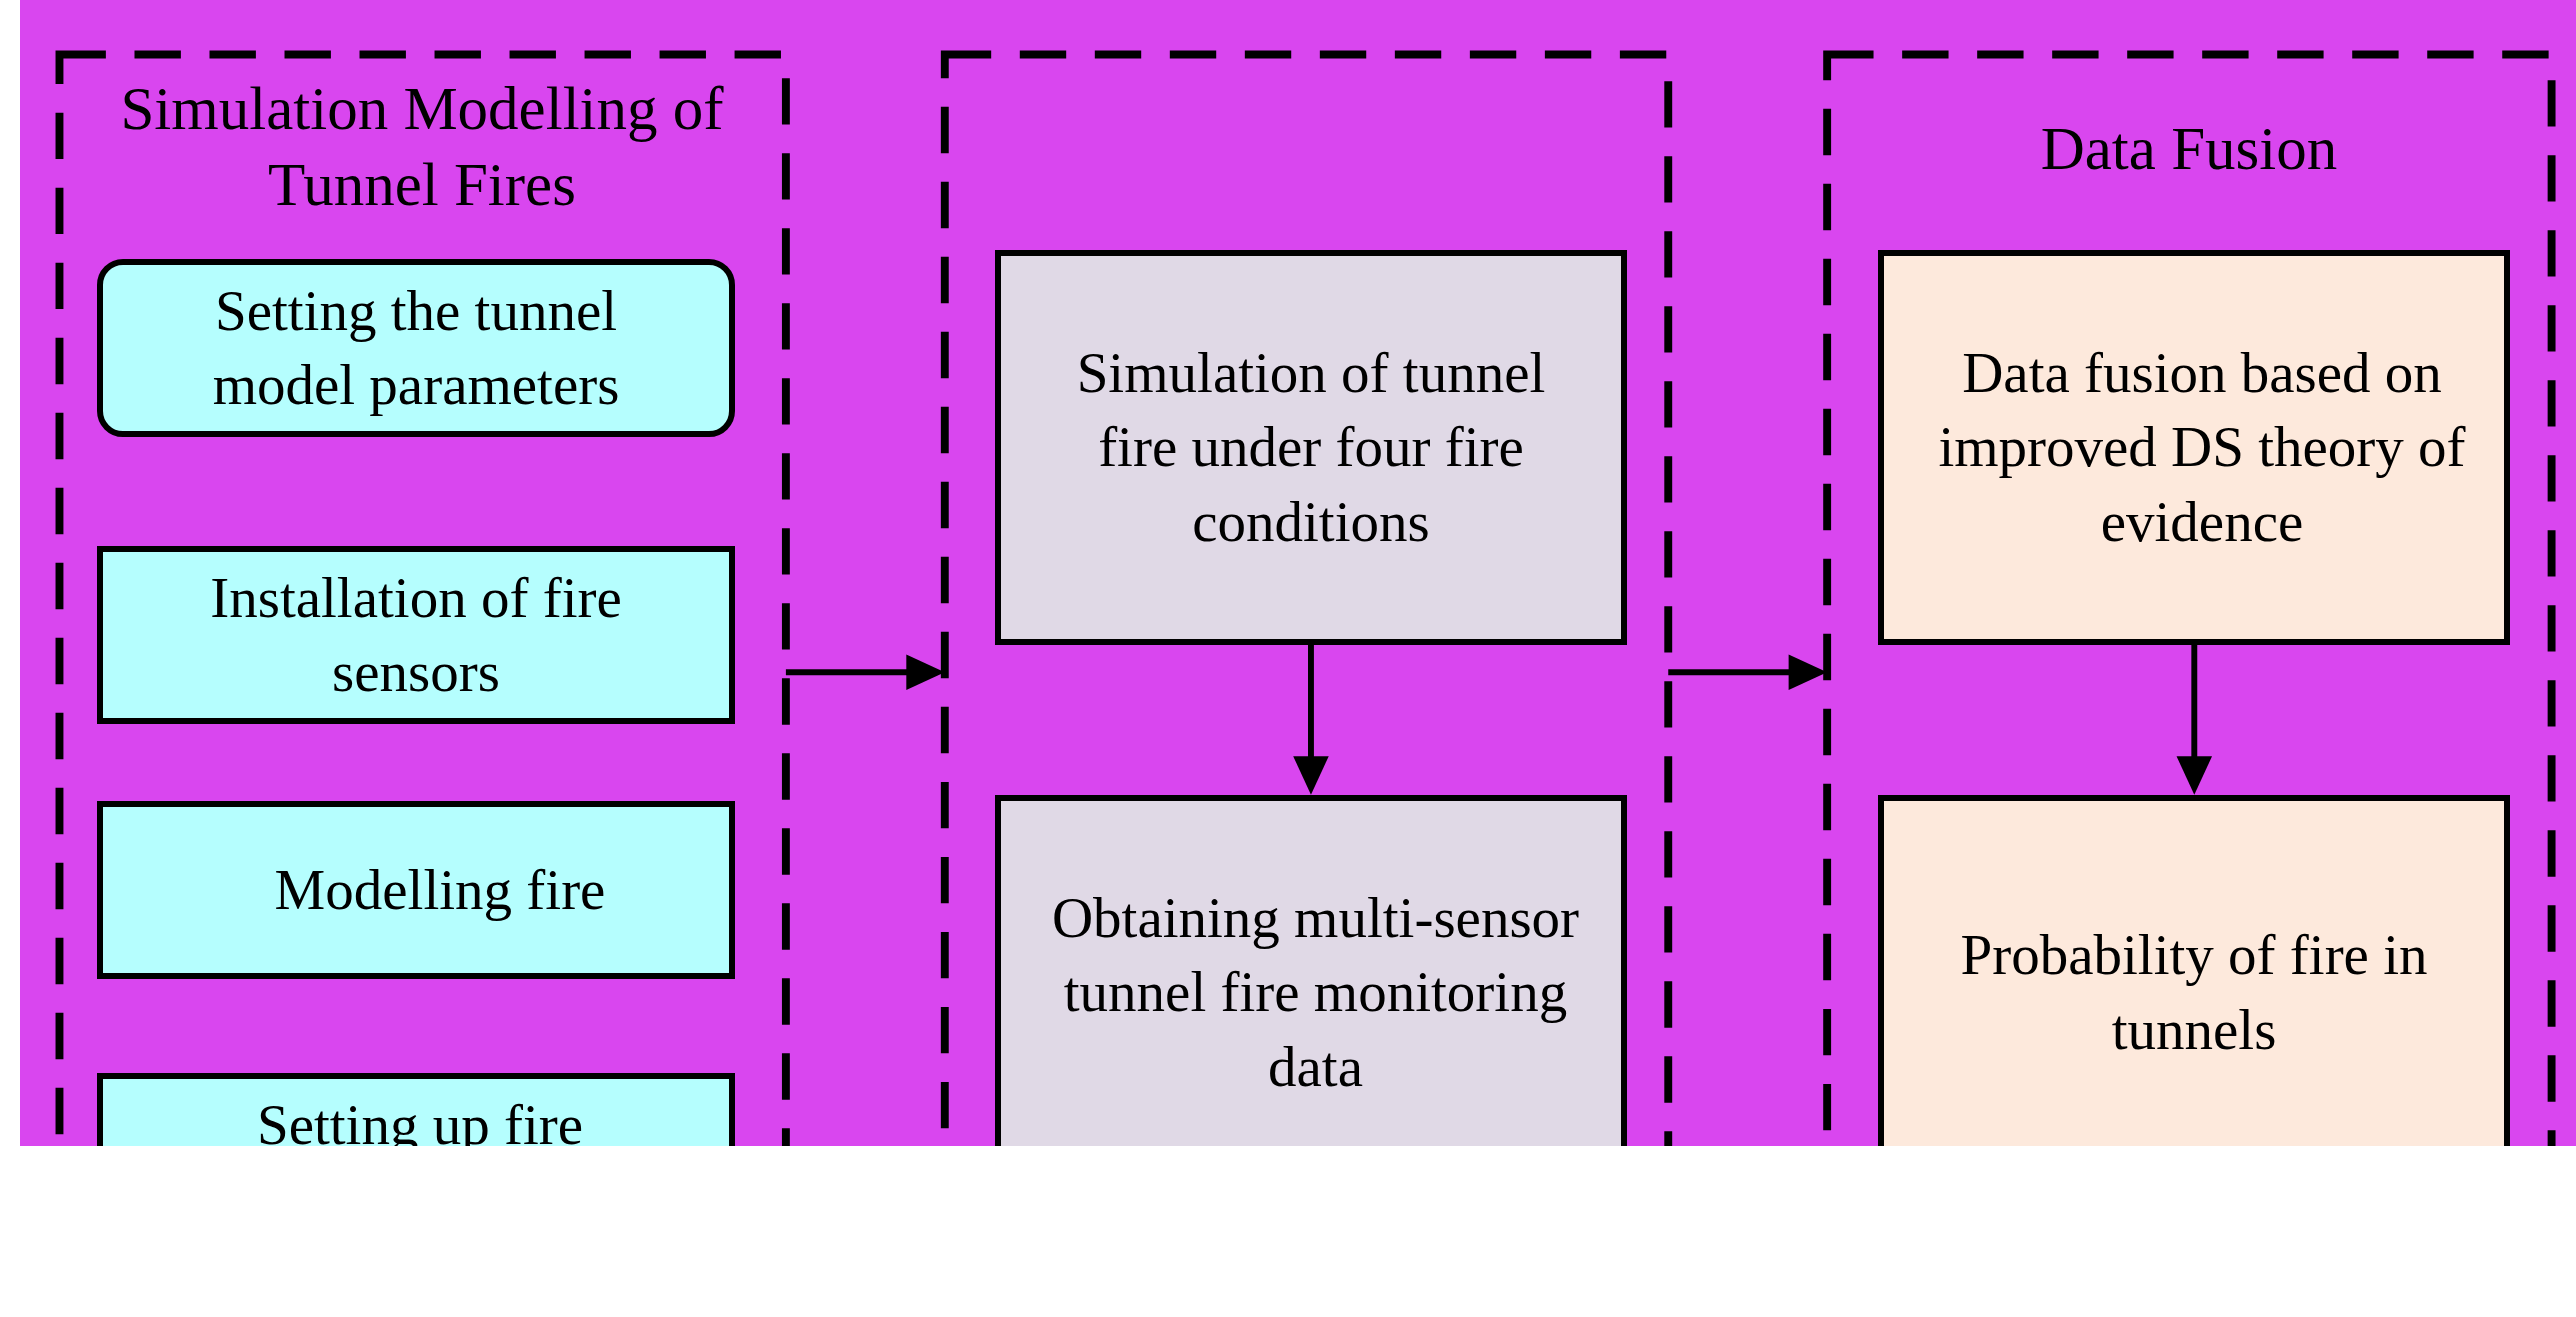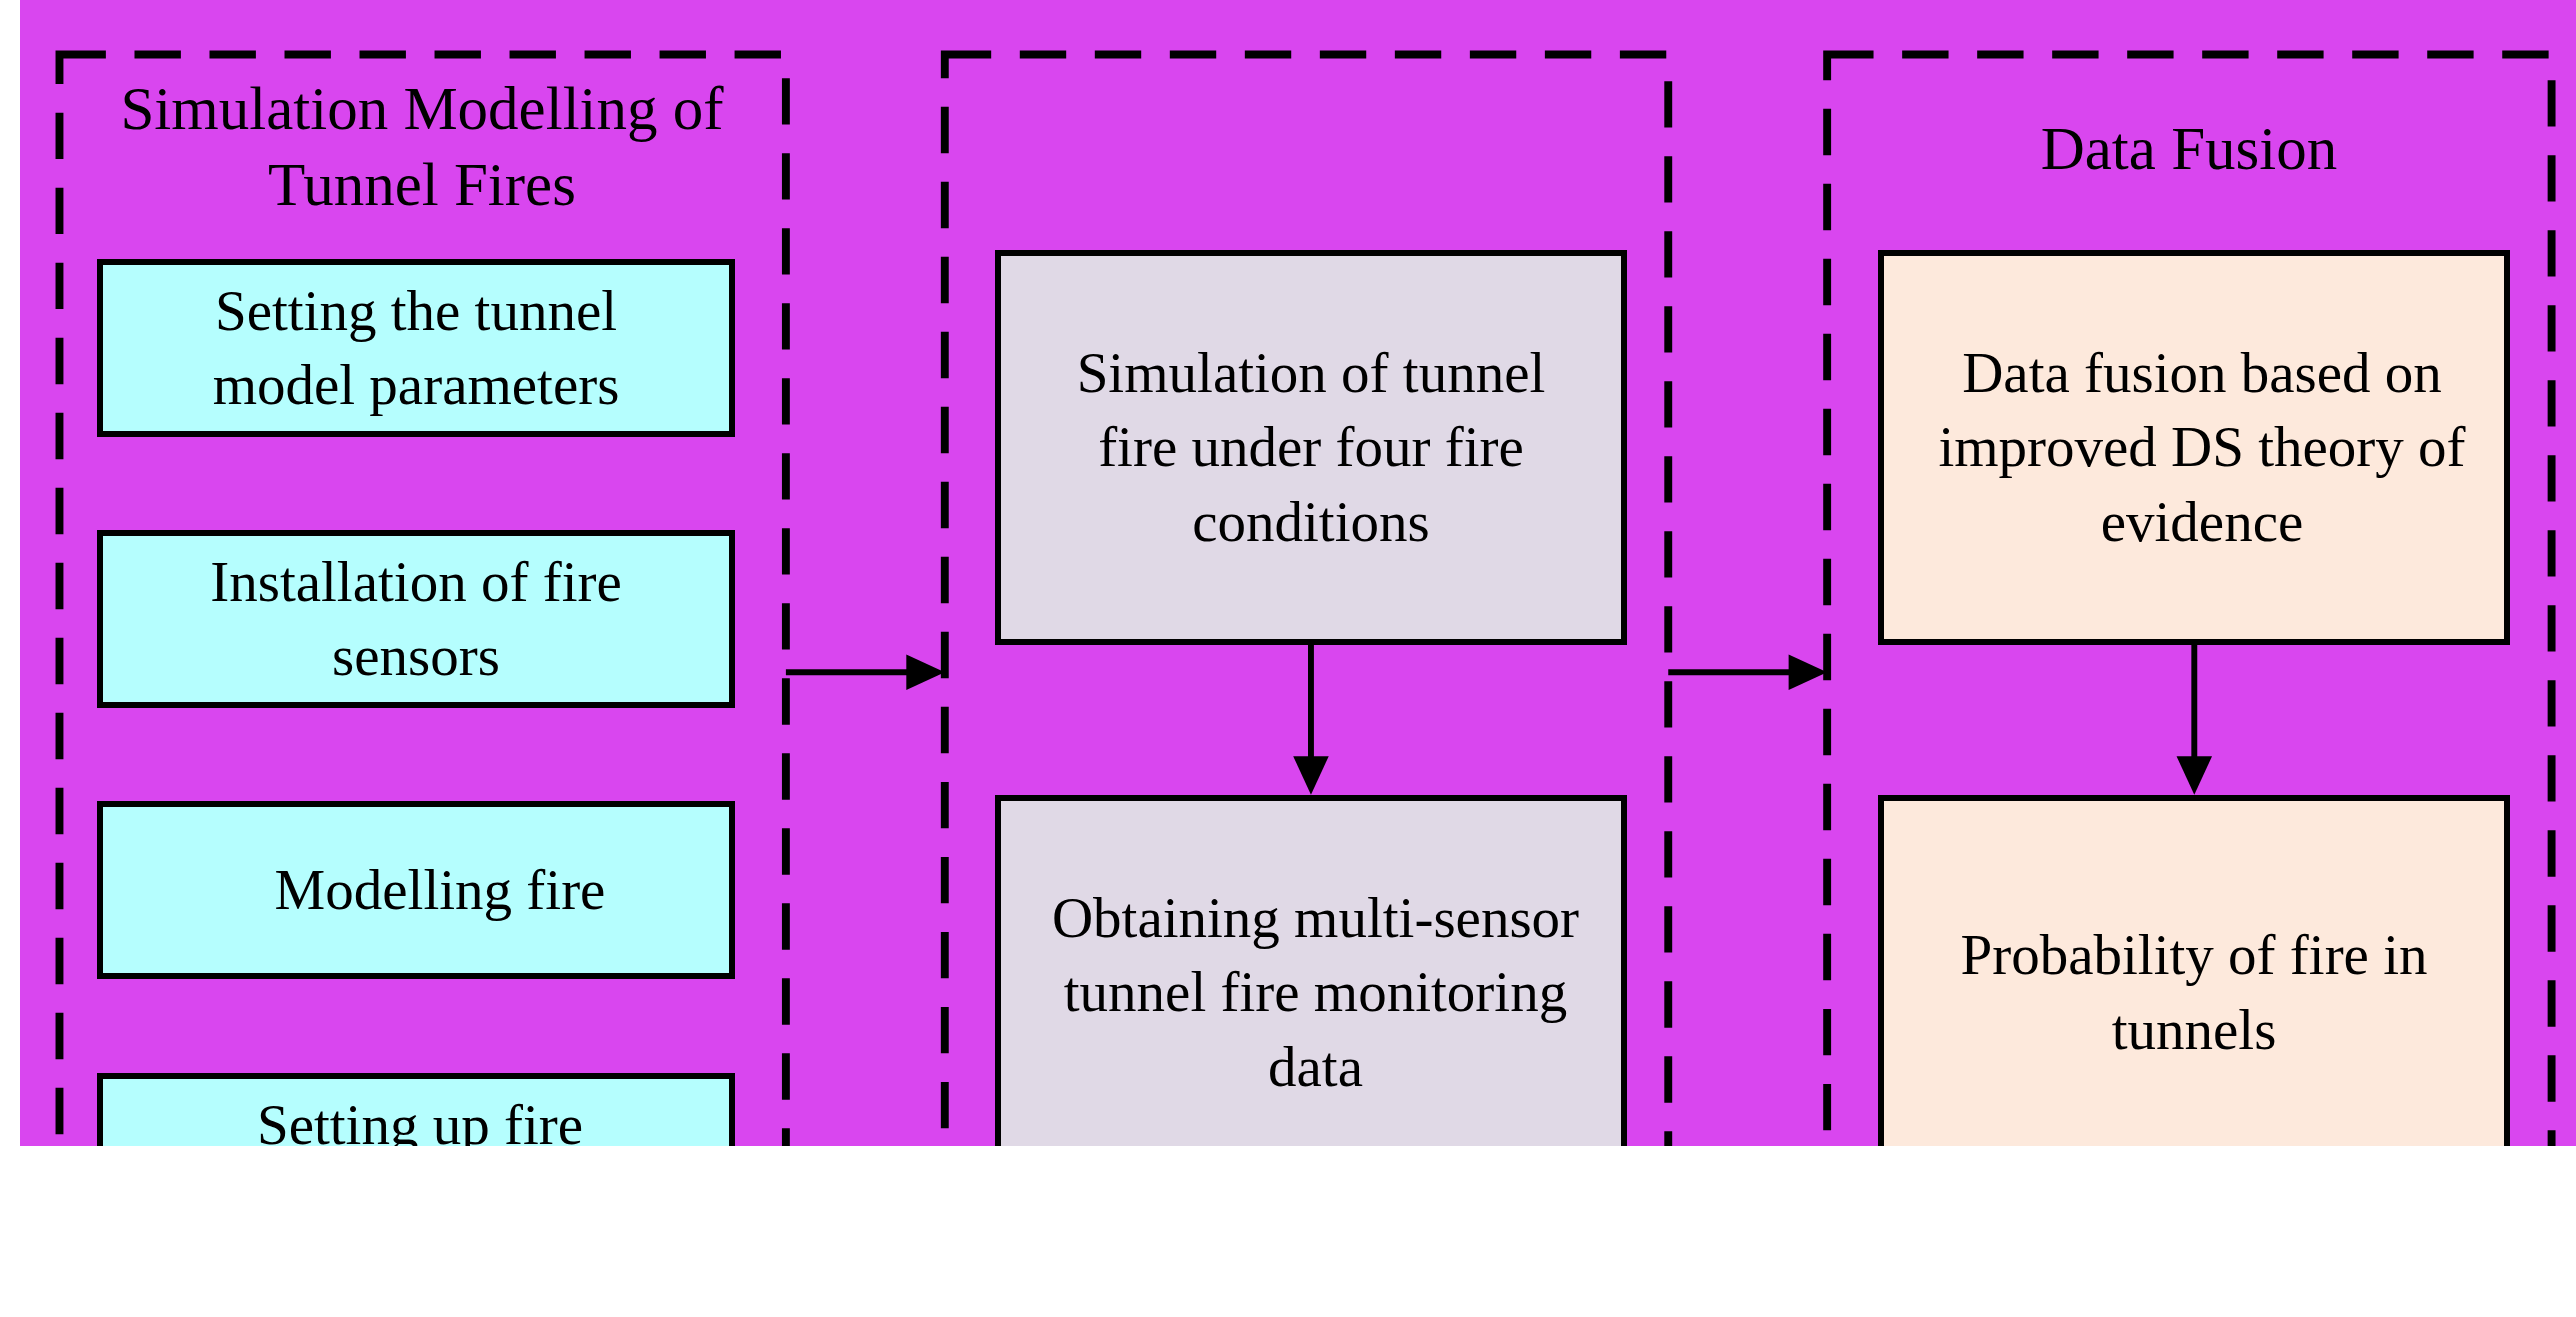--- a/index.html
+++ b/index.html
@@ -55,21 +55,21 @@
     display: flex;
     align-items: center;
     justify-content: center;
     text-align: center;
     white-space: pre-line;
     font-size: 57px;
     line-height: 1.3;
   }
   .lbox { left: 77px;   width: 638px; height: 178px; }
   .lbox-1 { top: 259px; }
-  .lbox-2 { top: 530px; }
+  .lbox-2 { top: 546px; }
   .lbox-3 { top: 801px; padding-left: 48px; }
   .lbox-4 { top: 1073px; }
   .mbox { left: 975px;  width: 632px; height: 395px; }
   .rbox { left: 1858px; width: 632px; height: 395px; }
   .row-1 { top: 250px; }
   .row-2 { top: 795px; }
 </style>
 </head>
 <body>
 
@@ -95,21 +95,21 @@
     <g>
       <line class="arrow-line" x1="2203" y1="653" x2="2203" y2="768"></line>
       <polygon class="arrow-head" points="2185,766 2221,766 2203,805"></polygon>
     </g>
   </svg>
 
   <div class="col-title title-1">Simulation Modelling of
 Tunnel Fires</div>
   <div class="col-title title-3">Data Fusion</div>
 
-  <div class="box lbox lbox-1" style="background-color: rgb(181, 254, 254);">Setting the tunnel
+  <div class="box lbox lbox-1" style="background-color: rgb(181, 254, 254); border-radius: 26px;">Setting the tunnel
 model parameters</div>
   <div class="box lbox lbox-2" style="background-color: rgb(181, 254, 254);">Installation of fire
 sensors</div>
   <div class="box lbox lbox-3" style="background-color: rgb(181, 254, 254);">Modelling fire</div>
   <div class="box lbox lbox-4" style="background-color: rgb(181, 254, 254); padding-left: 8px;">Setting up fire
 conditions</div>
 
   <div class="box mbox row-1" style="background-color: rgb(224, 217, 230);">Simulation of tunnel
 fire under four fire
 conditions</div>

